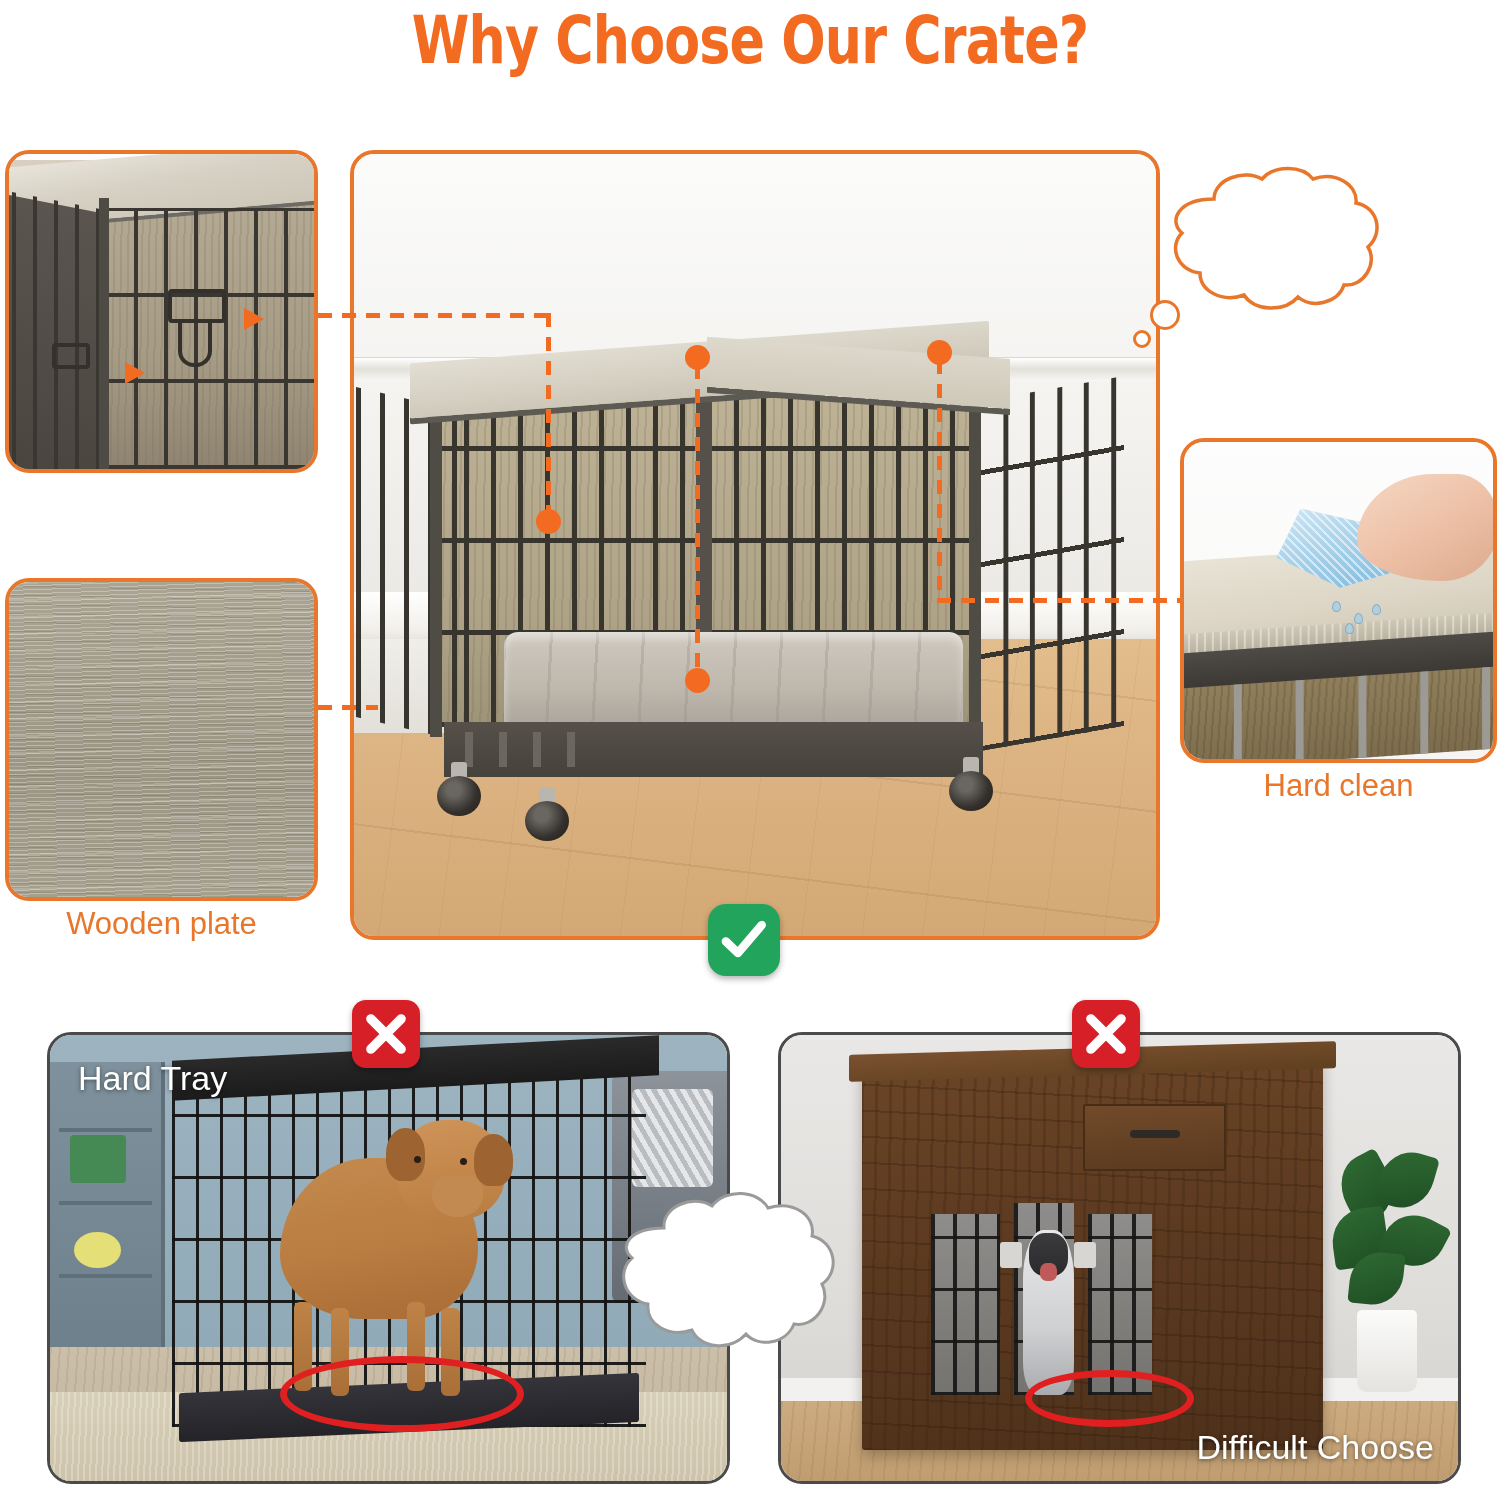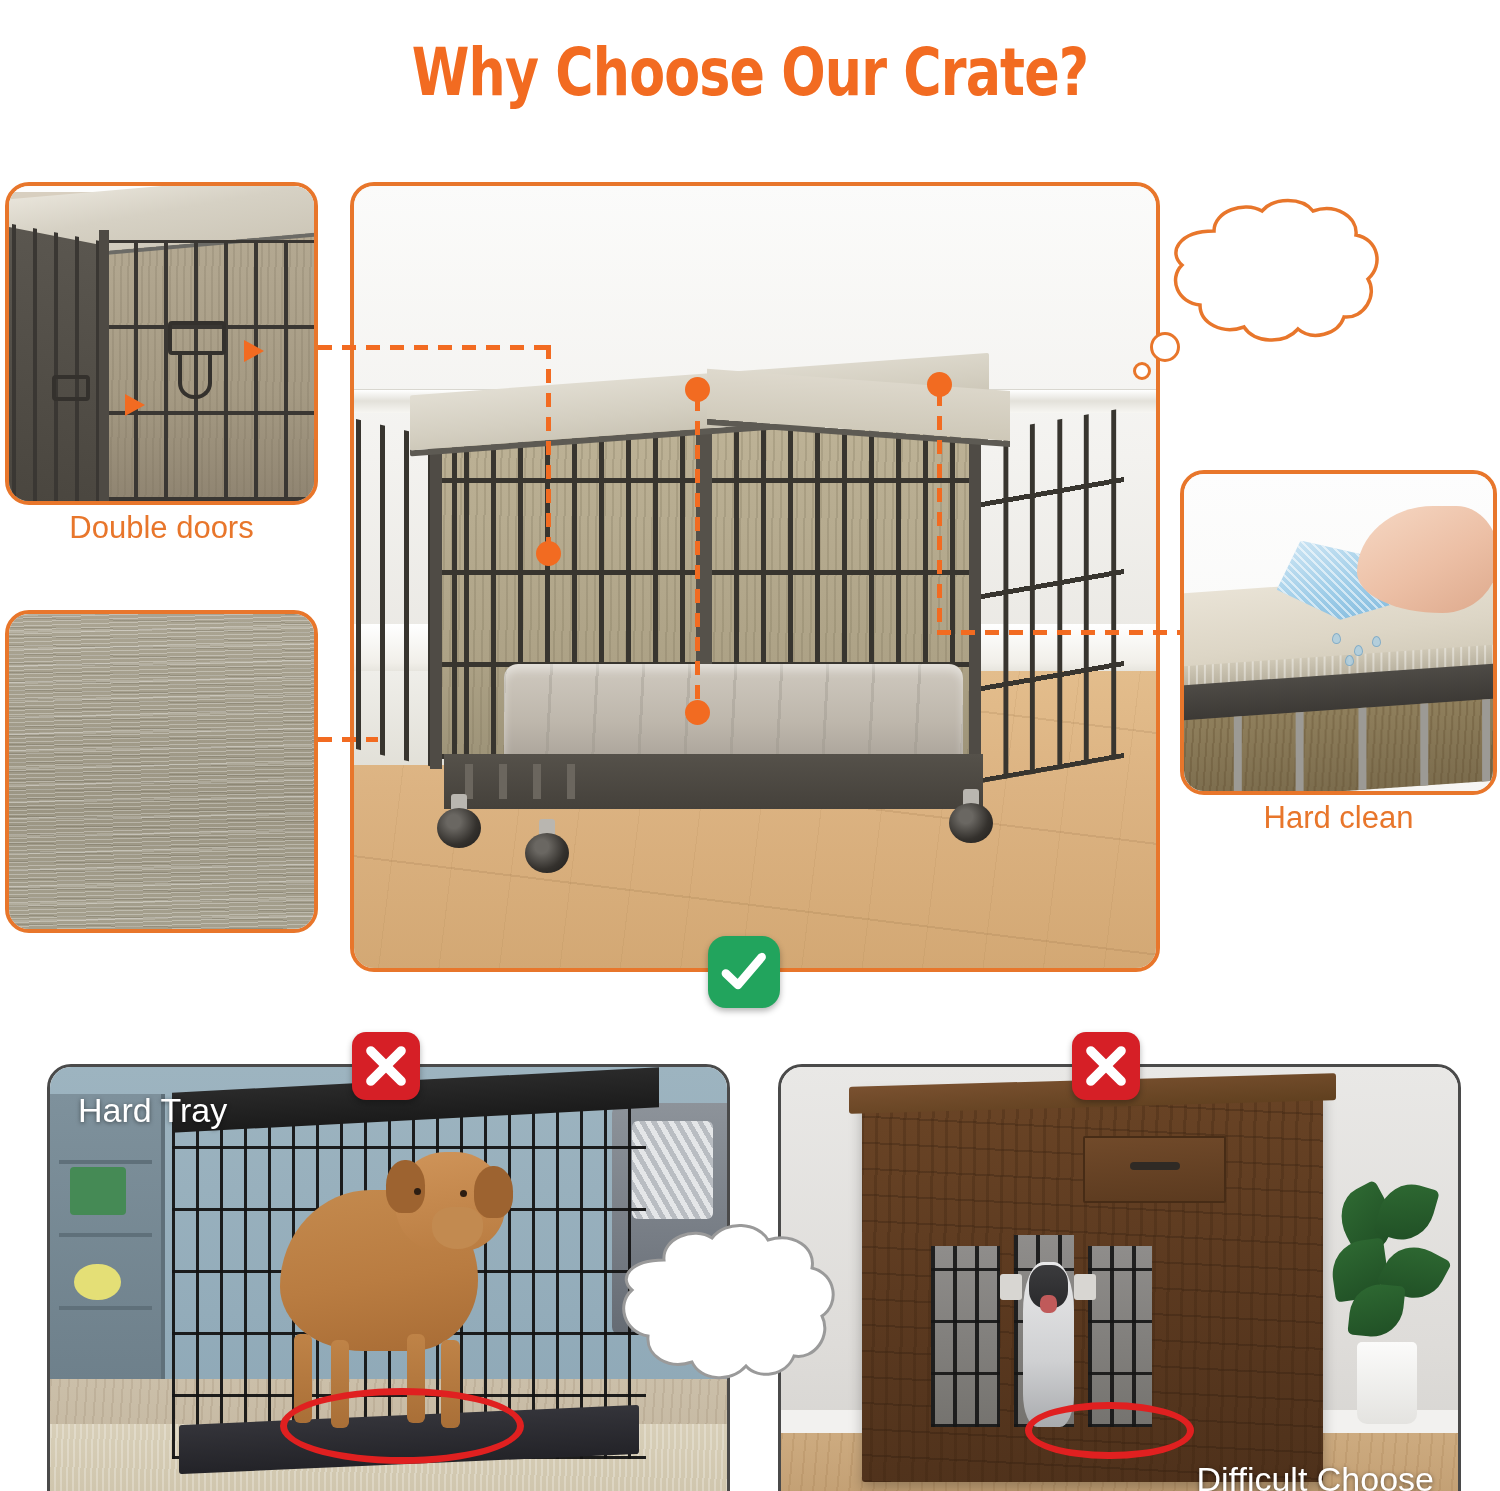--- a/index.html
+++ b/index.html
@@ -2,21 +2,21 @@
 <html><head>
 <meta charset="utf-8">
 <style>
   * { box-sizing: border-box; margin: 0; padding: 0; }
   html, body {
     width: 1500px; height: 1491px;
     background: #ffffff;
     font-family: "Liberation Sans", sans-serif;
     overflow: hidden;
   }
-  .page { position: relative; width: 1500px; height: 1226px; background:#fff;margin-top:32px; }
+  .page { position: relative; width: 1500px; height: 1226px; background:#fff; }
 
   
   .title {
     position: absolute; left: 0; top: 2px; width: 1500px;
     text-align: center;
     font-size: 66px;
     font-weight: 700;
     letter-spacing: -1px;
     color: #F26B21;
     font-family: "DejaVu Sans Condensed", "Liberation Sans Narrow", "Liberation Sans", sans-serif;
@@ -427,27 +427,27 @@
       <div class="dd-top"></div>
       <div class="dd-leftpanel"></div>
       <div class="dd-bars"></div>
       <div class="dd-frame"></div>
       <div class="latch l1"></div>
       <div class="latch l2"></div>
       <div class="arrow-o" style="left:77%; top:49%;"></div>
       <div class="arrow-o" style="left:38%; top:66%;"></div>
     </div>
   </div>
-  <div class="cap" style="left:5px; top:478px; width:313px;">Double doors</div>
 
   <div class="panel" id="thumbWood">
     <div class="panel-img">
       <div class="wood-tex"></div>
     </div>
   </div>
+  <div class="cap" style="left:5px; top:906px; width:313px;">Wooden plate</div>
 
   <div class="panel" id="hero">
     <div class="panel-img">
       <div class="hero-wall"></div>
       <div class="hero-molding"></div>
       <div class="hero-baseboard"></div>
       <div class="hero-floor"></div>
       <div class="hero-rug"></div>
 
       <div class="crate">

